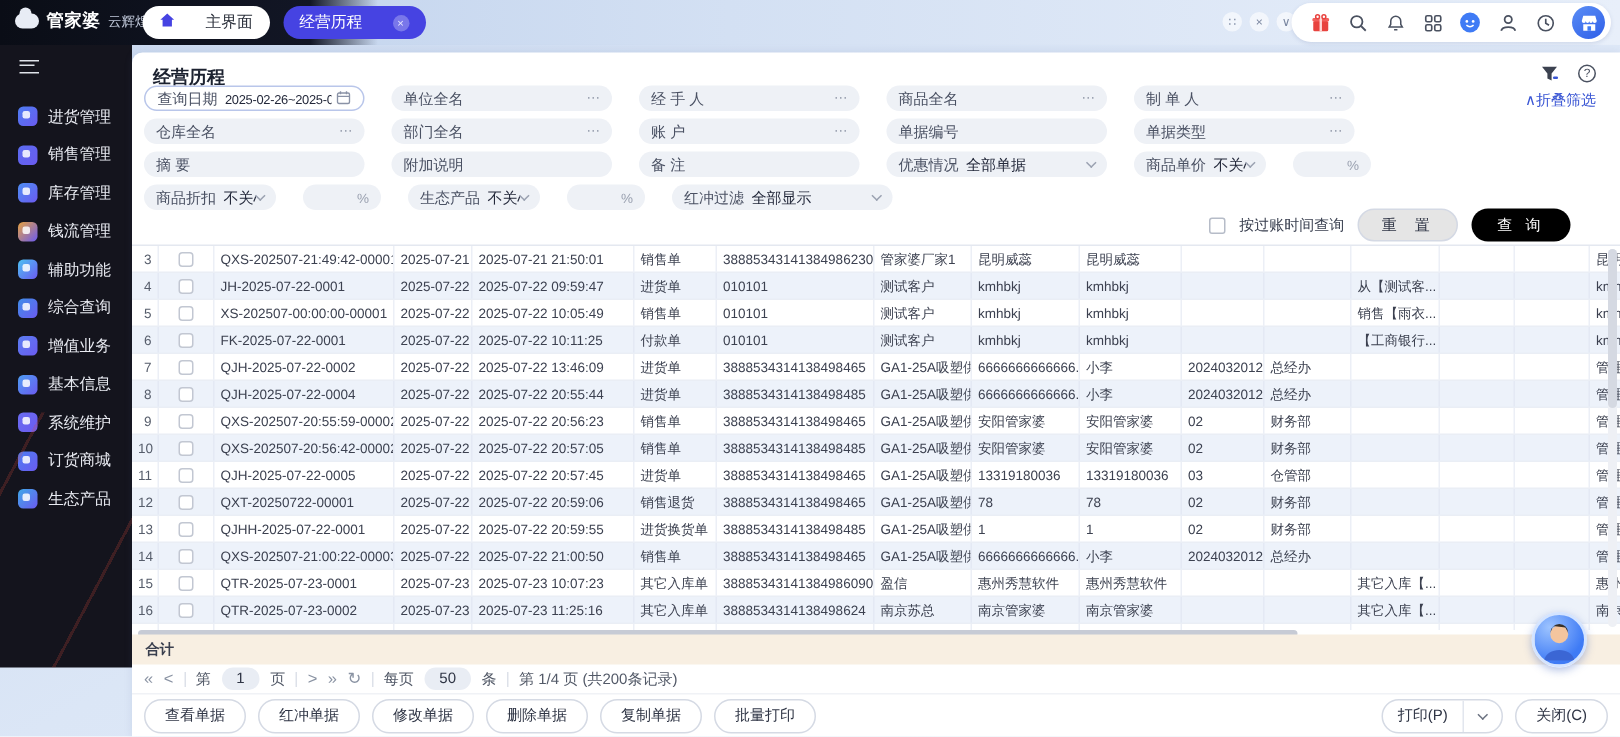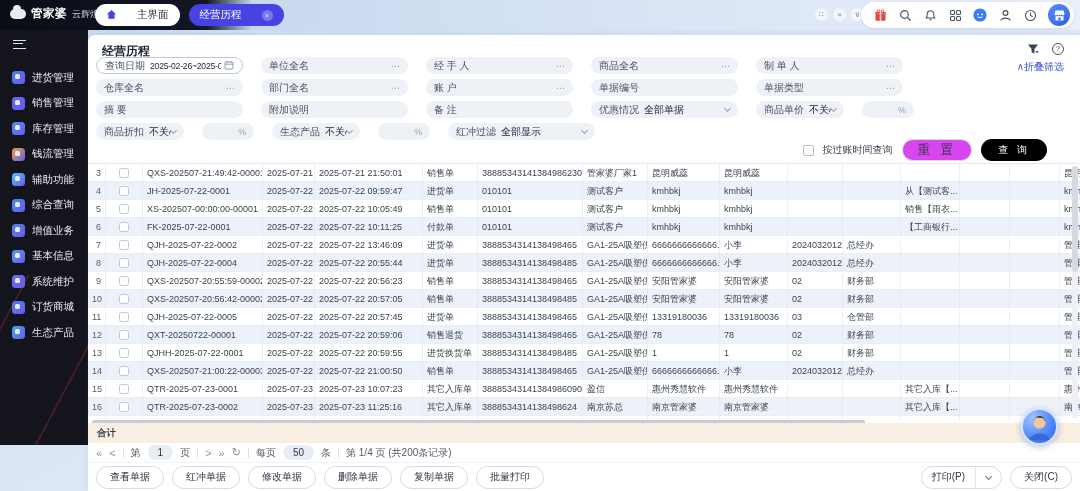--- a/index.html
+++ b/index.html
@@ -54,21 +54,21 @@
   .pill.lg { width:147px; } .pill.dd { width:88px; } .pill.sm { width:52px; }
   .p-label { color:#4a5163; font-size:10px; margin-right:5px; flex:none; }
   .p-val { color:#23283a; font-size:10px; overflow:hidden; }
   .pill.active .p-val { font-size:8.6px; letter-spacing:-.2px; }
   .sfx { margin-left:auto; color:#9aa1b0; font-size:9px; flex:none; padding-left:3px; }
   .chev { width:5px; height:5px; border-right:1.2px solid #9aa1b0; border-bottom:1.2px solid #9aa1b0; transform:rotate(45deg); margin-left:auto; margin-top:-3px; flex:none; }
   
   .query-row { position:absolute; right:33px; top:104px; display:flex; align-items:center; gap:9px; }
   .cbx { width:11px; height:11px; border:1px solid #b6bcc8; border-radius:2px; background:#fff; cursor:pointer; }
   .cbx-label { font-size:10px; color:#3a4050; }
-  .btn-reset { height:22px; border-radius:11px; background:#d946ef; border:1px solid #d4d9e4; color:#2f3545; font-size:13px; padding:0 15px; letter-spacing:3px; cursor:pointer; }
+  .btn-reset { height:22px; border-radius:11px; background:#e5e5e5; border:1px solid #d4d9e4; color:#2f3545; font-size:10px; padding:0 15px; letter-spacing:3px; cursor:pointer;font-family:Liberation Mono, monospace; }
   .btn-search { height:22px; border-radius:11px; background:#000000; border:none; color:#fff; font-size:10px; padding:0 17px; letter-spacing:3px; cursor:pointer; }
   
   .tbl-wrap { position:absolute; left:0; right:0; top:128px; bottom:71px; overflow:hidden; border-top:1px solid #e4e8f0; }
   .trow { display:grid; grid-template-columns:18px 37px 120px 52px 108px 55px 105px 65px 72px 68px 55px 58px 59px 50px 50px 70px;
     height:18px; align-items:center; border-bottom:1px solid #eaeef5; background:#fff; font-size:9px; color:#3c4150; }
   .trow.alt { background:#edf2fa; }
   .c { padding:0 4px; overflow:hidden; white-space:nowrap; height:100%; line-height:18px; border-right:1px solid rgba(220,226,238,.55); }
   .c.num { text-align:right; color:#565d6b; }
   .c.cbw { display:flex; align-items:center; justify-content:center; line-height:normal; }
   .row-cb { width:10px; height:10px; border:1px solid #c2c7d2; border-radius:2.5px; background:#fff; cursor:pointer; }

